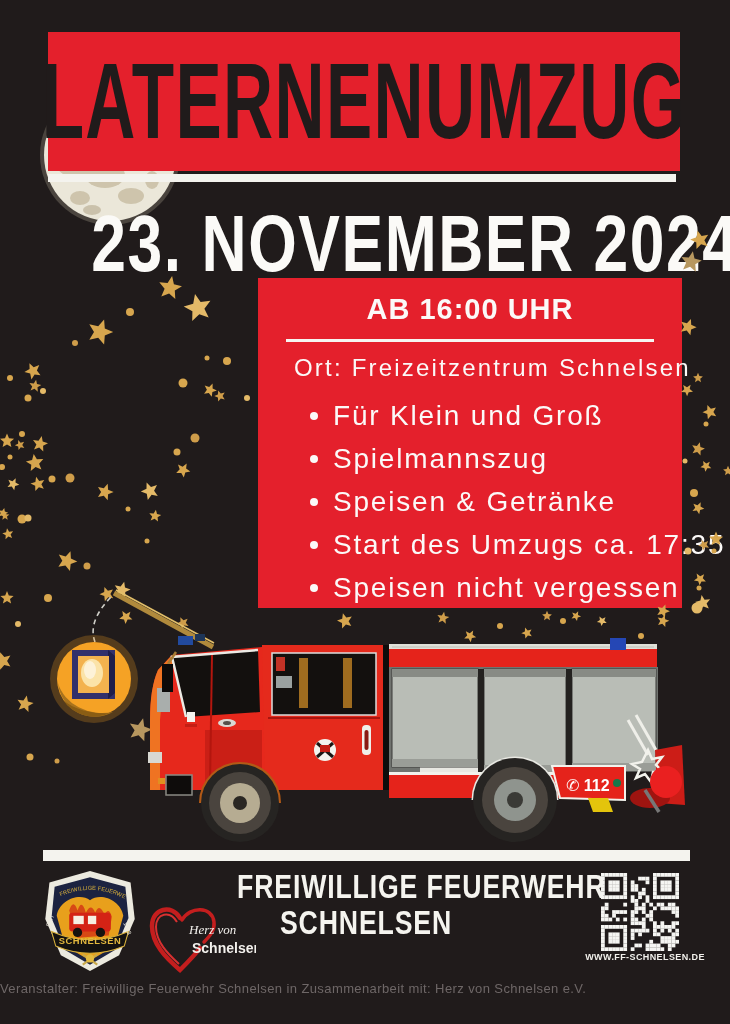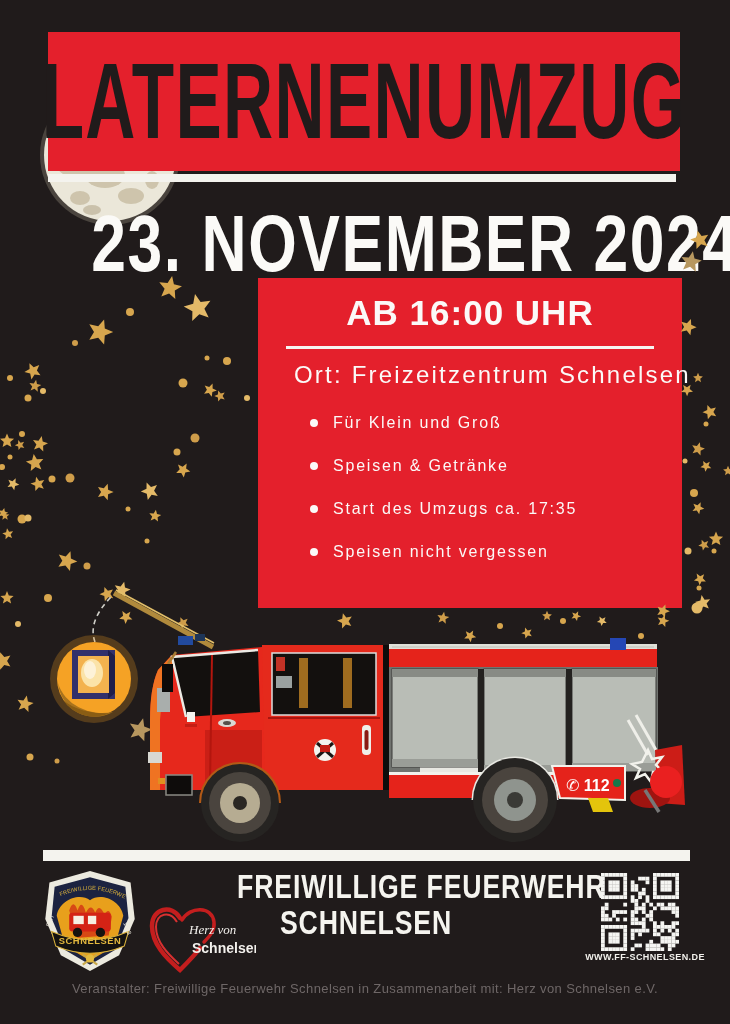--- a/index.html
+++ b/index.html
@@ -24,44 +24,44 @@
   }
   .date-line span{
     display:inline-block;font-size:80px;font-weight:bold;color:#fbfaf7;
     white-space:nowrap;letter-spacing:2px;transform:scale(0.78,1.0);transform-origin:center;
   }
   
   .info-box{
     left:258px;top:278px;width:424px;height:330px;background:#e4202c;
     z-index:2;color:#fbf9f8;box-sizing:border-box;padding-top:15px;
   }
-  .info-time{text-align:center;font-size:35px;font-weight:bold;letter-spacing:1px;}
+  .info-time{text-align:center;font-size:29px;font-weight:bold;letter-spacing:1px;}
   .info-rule{width:368px;height:3px;background:#f6f5f1;margin:13px auto 12px auto;}
   .info-location{font-size:24px;letter-spacing:2.2px;padding-left:36px;white-space:nowrap;}
   .bullet-list{list-style:none;margin:12px 0 0 0;padding:0 0 0 52px;}
   .bullet-list li{display:flex;align-items:center;height:43px;}
   .bullet-dot{width:8px;height:8px;border-radius:50%;background:#fbf9f8;margin-right:15px;flex:0 0 auto;}
-  .bullet-text{font-size:16px;letter-spacing:1.8px;white-space:nowrap;}
+  .bullet-text{font-size:28px;letter-spacing:1.8px;white-space:nowrap;}
   
   .moon-layer{left:0;top:0;z-index:1;}
   .stars-layer{left:0;top:0;z-index:3;pointer-events:none;}
   .truck-layer{left:0;top:560px;z-index:4;}
   
   .footer-rule{left:43px;top:850px;width:647px;height:11px;background:#f4f3ee;z-index:5;}
   .badge{left:38px;top:869px;z-index:6;}
   .heart{left:146px;top:900px;z-index:6;}
   .org-title{left:216px;top:869px;width:300px;text-align:center;z-index:6;color:#f5f4ef;}
   .org-title span{
     display:block;font-weight:bold;font-size:31px;letter-spacing:1px;white-space:nowrap;
     transform:scale(0.86,1.08);transform-origin:center;line-height:36px;
   }
   .qr-box{left:601px;top:873px;z-index:6;}
   .qr-url{left:575px;top:952px;width:140px;text-align:center;z-index:6;
     font-size:9px;font-weight:bold;letter-spacing:0.4px;color:#f2f1ec;}
-  .organizer-line{left:0;top:981px;width:730px;text-align:center;z-index:6;
+  .organizer-line{left:0;top:981px;width:730px;text-align:left;z-index:6;
     font-size:13px;letter-spacing:0.4px;color:#6e6767;}
 </style>
 </head>
 <body>
 
 <div class="poster">
 
   <svg class="abs moon-layer" width="260" height="280" viewBox="0 0 260 280">
     <circle cx="110" cy="155" r="70" fill="#c8bfa6" opacity="0.25"></circle>
     <circle cx="110" cy="155" r="66" fill="#ebe7d9"></circle>
@@ -91,20 +91,24 @@
   </div>
 
   <div class="abs info-box">
     <div class="info-time">AB 16:00 UHR</div>
     <div class="info-rule"></div>
     <div class="info-location">Ort: Freizeitzentrum Schnelsen</div>
     <ul class="bullet-list">
       <li>
           <span class="bullet-dot"></span>
           <span class="bullet-text">Für Klein und Groß</span>
+        </li>
+      <li>
+          <span class="bullet-dot"></span>
+          <span class="bullet-text">Spielmannszug</span>
         </li>
       <li>
           <span class="bullet-dot"></span>
           <span class="bullet-text">Speisen &amp; Getränke</span>
         </li>
       <li>
           <span class="bullet-dot"></span>
           <span class="bullet-text">Start des Umzugs ca. 17:35</span>
         </li>
       <li>

